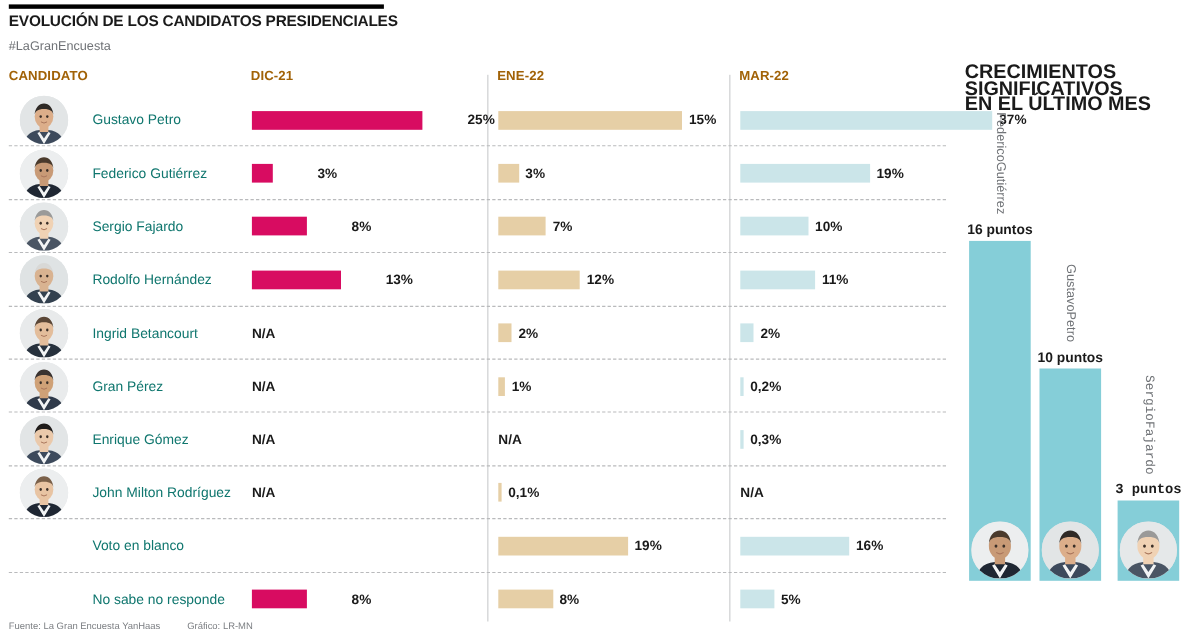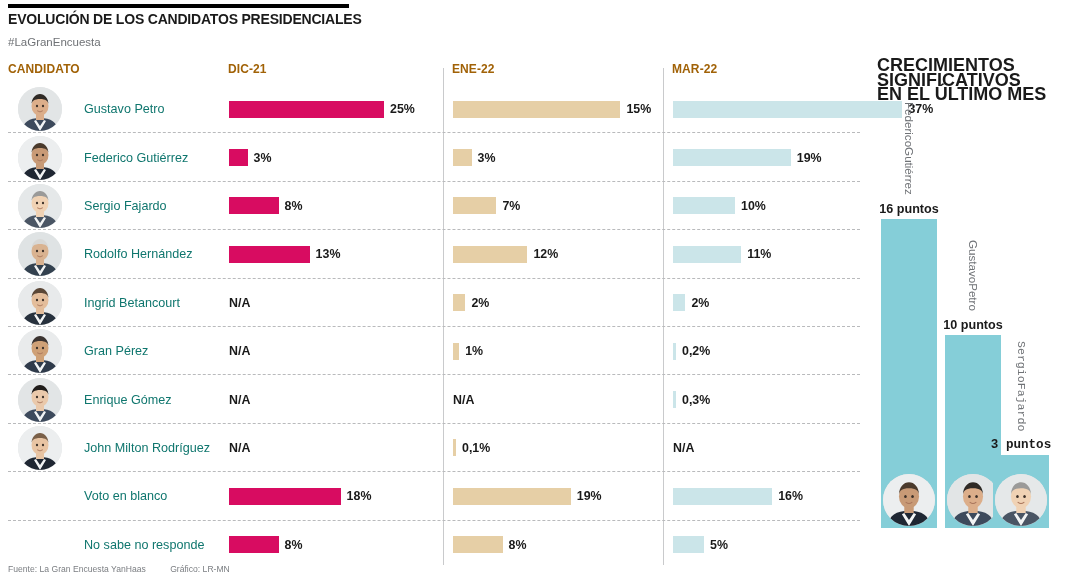--- a/index.html
+++ b/index.html
@@ -35,21 +35,21 @@
     background:#e4e6e7;
   }
   .avatar svg{display:block;width:44px;height:44px;}
 
   .cand-name{
     position:absolute;left:84px;top:50%;transform:translateY(-50%);
     font-size:12.6px;color:#0f766e;white-space:nowrap;
   }
 
   .cell{position:absolute;top:50%;transform:translateY(-50%);height:20px;display:flex;align-items:center;}
-  .cell-dic{left:229px;}
+  .cell-dic{left:229px;gap:35px;}
   .cell-ene{left:453px;}
   .cell-mar{left:673px;}
 
   .bar{height:17px;display:block;}
   .bar.dic{background:#d80c61;}
   .bar.ene{background:#e6cfa6;}
   .bar.mar{background:#cbe5e9;}
 
   .val{font-size:12.4px;font-weight:bold;color:#1a1a1a;margin-left:6px;white-space:nowrap;}
   .val.na{margin-left:0;}
@@ -317,24 +317,20 @@
         <span class="bar ene" style="width:3.0px"></span>
         <span class="val">0,1%</span>
       </div>
       <div class="cell cell-mar">
         <span class="val na">N/A</span>
       </div>
       <div class="divider"></div>
     </div>
     <div class="row">
       <div class="cand-name">Voto en blanco</div>
-      <div class="cell cell-dic">
-        <span class="bar dic" style="width:111.6px"></span>
-        <span class="val">18%</span>
-      </div>
       <div class="cell cell-ene">
         <span class="bar ene" style="width:117.8px"></span>
         <span class="val">19%</span>
       </div>
       <div class="cell cell-mar">
         <span class="bar mar" style="width:99.2px"></span>
         <span class="val">16%</span>
       </div>
       <div class="divider"></div>
     </div>
@@ -388,21 +384,21 @@
             <path d="M18 26h8v7h-8z" fill="#dcae8a"></path>
             <ellipse cx="22" cy="19" rx="8.5" ry="10" fill="#dcae8a"></ellipse>
             <path d="M13.5 18c0-7 4-11 8.5-11s8.5 4 8.5 11c0-4-3-6-8.5-6s-8.5 2-8.5 6z" fill="#2f2a26"></path>
             <ellipse cx="19" cy="19" rx="1.1" ry="1.3" fill="#3a2f28"></ellipse>
             <ellipse cx="25" cy="19" rx="1.1" ry="1.3" fill="#3a2f28"></ellipse>
             <path d="M19.5 24q2.5 2 5 0" stroke="#a9765c" stroke-width="0.9" fill="none" stroke-linecap="round"></path>
             <path d="M18 33l4 6 4-6 2 1-6 10-6-10z" fill="#f2f4f5"></path>
           </svg>
         </span>
       </div>
-      <div class="gbar" style="left: 116px; width: 56px; height: 73px; font-family: Liberation Mono, monospace;">
+      <div class="gbar" style="left: 139px; width: 56px; height: 73px; font-family: Liberation Mono, monospace;">
         <span class="gname"><span>Sergio</span><span>Fajardo</span></span>
         <span class="glabel">3 puntos</span>
         <span class="gavatar">
           <svg viewBox="0 0 44 44" xmlns="http://www.w3.org/2000/svg">
             <rect width="44" height="44" fill="#e5e8e9"></rect>
             <path d="M4 44c1-9 7-13 18-13s17 4 18 13z" fill="#4a5564"></path>
             <path d="M18 26h8v7h-8z" fill="#f0d2b4"></path>
             <ellipse cx="22" cy="19" rx="8.5" ry="10" fill="#f0d2b4"></ellipse>
             <path d="M13.5 18c0-7 4-11 8.5-11s8.5 4 8.5 11c0-4-3-6-8.5-6s-8.5 2-8.5 6z" fill="#9a9a99"></path>
             <ellipse cx="19" cy="19" rx="1.1" ry="1.3" fill="#3a2f28"></ellipse>

